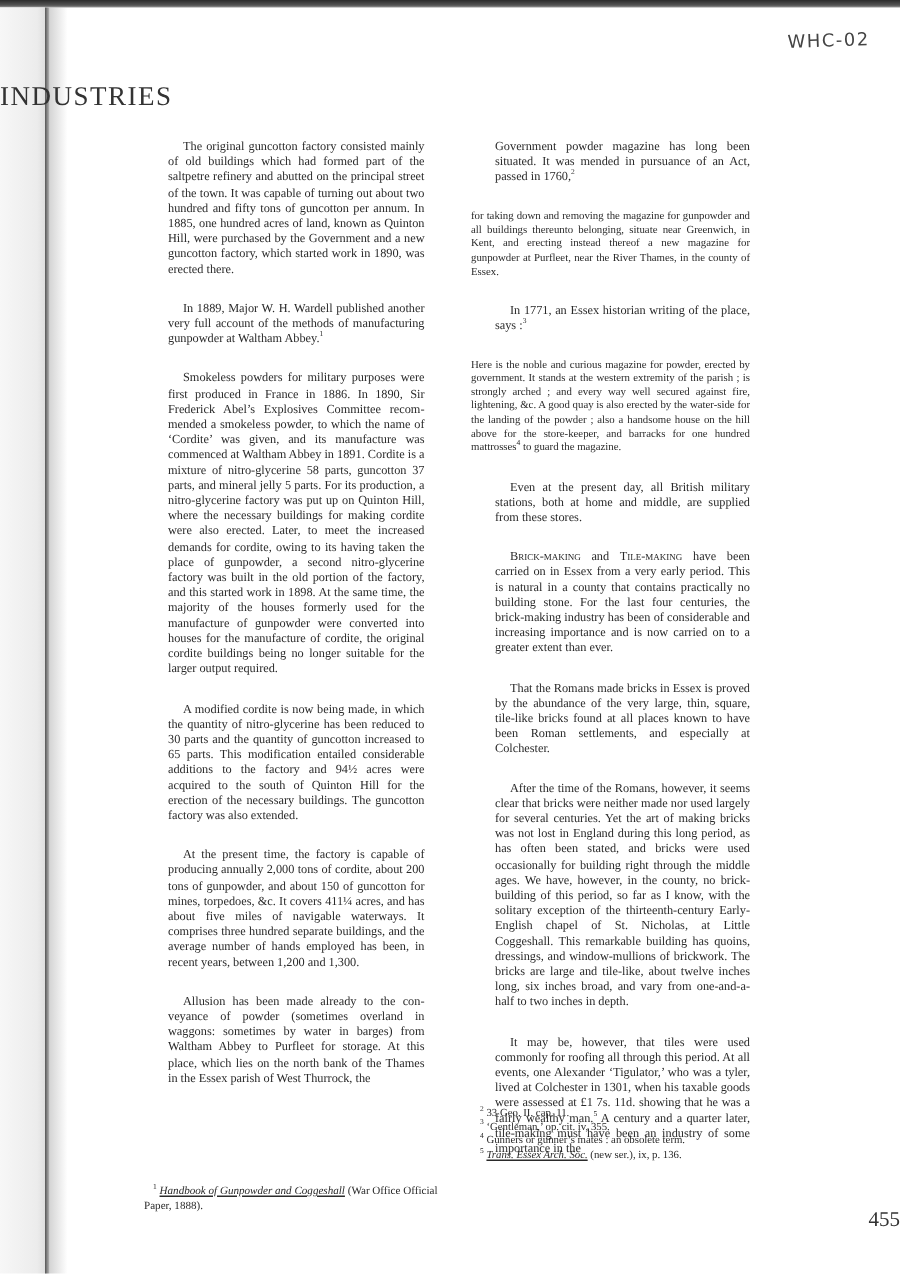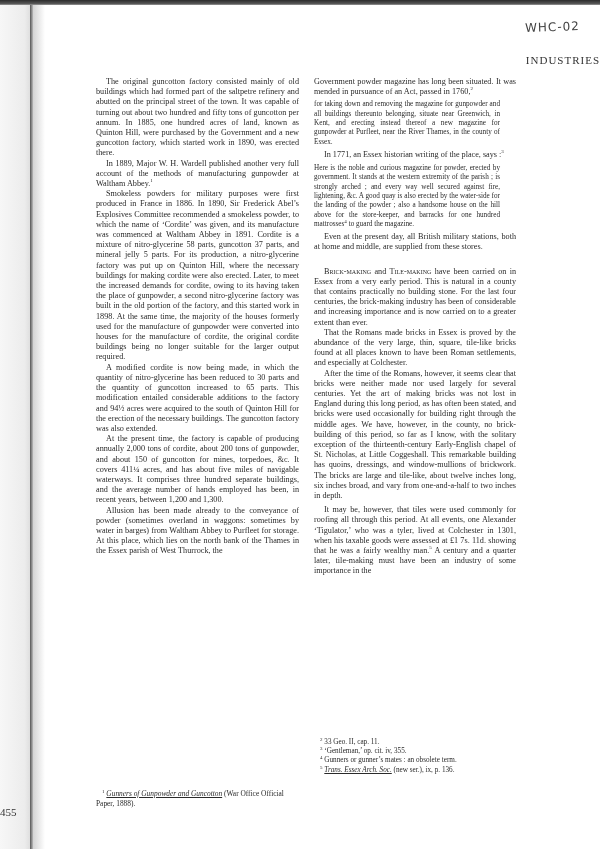--- a/index.html
+++ b/index.html
@@ -27,49 +27,49 @@
     background: linear-gradient(to right, rgba(160,160,160,0.45), rgba(255,255,255,0));
   }
   .handwritten {
     position: absolute; left: 525px; top: 20px;
     font-family: "DejaVu Sans", sans-serif;
     font-size: 12px; color: #444; letter-spacing: 1px;
     transform: rotate(-2deg);
   }
   .page-title {
     position: absolute; left: 0; width: 600px; top: 54px;
-    text-align: right; font-size: 11px; letter-spacing: 1px; color: #333;
+    text-align: left; font-size: 18px; letter-spacing: 1px; color: #333;
   }
   .col {
     position: absolute; top: 77px;
     font-size: 8.2px; line-height: 10.2px; text-align: justify;
     hyphens: manual;
   }
   .col-left { left: 96px; width: 203px; }
   .col-right { left: 314px; width: 202px; }
-  .col p { margin: 0; text-indent: 10px; }
+  .col p { margin: 16px; text-indent: 10px; }
   .col p.noindent { text-indent: 0; }
   .col p.quote { font-size: 7.2px; line-height: 9.3px; text-indent: 0; margin: 3px 16px 3px 0; }
   .col p.spaced { margin-top: 4px; }
   .col p.section { margin-top: 14px; }
   .smallcaps { font-variant: small-caps; }
   sup { font-size: 5px; vertical-align: super; line-height: 0; }
   .footnotes-left {
     position: absolute; left: 96px; top: 789px; width: 203px;
     font-size: 7.4px; line-height: 9.5px;
   }
   .footnotes-right {
     position: absolute; left: 314px; top: 738px; width: 202px;
     font-size: 7.2px; line-height: 9.2px;
   }
   .footnotes-left p, .footnotes-right p { margin: 0; text-indent: 6px; }
   .ital { font-style: italic; text-decoration: underline; }
   .page-number {
     position: absolute; left: 0; width: 600px; top: 806px;
-    text-align: left; font-size: 11px; color: #333;
+    text-align: right; font-size: 14px; color: #333;
   }
 </style>
 </head>
 <body>
 
 <div class="top-edge"></div>
 <div class="left-page"></div>
 <div class="gutter"></div>
 <div class="gutter-shadow"></div>
 
@@ -92,21 +92,21 @@
   <p><span>In 1771, an Essex historian writing of the place, says :</span><sup>3</sup></p>
   <p class="quote spaced"><span>Here is the noble and curious magazine for powder, erected by government.  It stands at the western extremity of the parish ; is strongly arched ; and every way well secured against fire, lightening, &amp;c.  A good quay is also erected by the water-side for the landing of the powder ; also a handsome house on the hill above for the store-keeper, and barracks for one hundred mattrosses</span><sup>4</sup><span> to guard the magazine.</span></p>
   <p>Even at the present day, all British military stations, both at home and middle, are supplied from these stores.</p>
   <p class="section"><span class="smallcaps">Brick-making</span><span> and </span><span class="smallcaps">Tile-making</span><span> have been carried on in Essex from a very early period.  This is natural in a county that contains practically no building stone.  For the last four centuries, the brick-making industry has been of considerable and increasing importance and is now carried on to a greater extent than ever.</span></p>
   <p>That the Romans made bricks in Essex is proved by the abundance of the very large, thin, square, tile-like bricks found at all places known to have been Roman settlements, and especially at Colchester.</p>
   <p>After the time of the Romans, however, it seems clear that bricks were neither made nor used largely for several centuries.  Yet the art of making bricks was not lost in England during this long period, as has often been stated, and bricks were used occasionally for building right through the middle ages.  We have, however, in the county, no brick-building of this period, so far as I know, with the solitary exception of the thirteenth-century Early-English chapel of St. Nicholas, at Little Coggeshall.  This remarkable building has quoins, dressings, and window-mul­lions of brickwork.  The bricks are large and tile-like, about twelve inches long, six inches broad, and vary from one-and-a-half to two inches in depth.</p>
   <p class="spaced"><span>It may be, however, that tiles were used commonly for roofing all through this period.  At all events, one Alexander ‘Tigulator,’ who was a tyler, lived at Colchester in 1301, when his taxable goods were assessed at £1 7s. 11d. showing that he was a fairly wealthy man.</span><sup>5</sup><span>  A century and a quarter later, tile-making must have been an industry of some importance in the</span></p>
 </div>
 
 <div class="footnotes-left">
-  <p><sup>1</sup> <span class="ital">Gunners of Gunpowder and Guncotton</span><span> (War Office Official Paper, 1888).</span></p>
+  <p><sup>1</sup> <span class="ital">Handbook of Gunpowder and Coggeshall</span><span> (War Office Official Paper, 1888).</span></p>
 </div>
 
 <div class="footnotes-right">
   <p><sup>2</sup> <span>33 Geo. II, cap. 11.</span></p>
   <p><sup>3</sup> <span>‘Gentleman,’ op. cit. iv, 355.</span></p>
   <p><sup>4</sup> <span>Gunners or gunner’s mates : an obsolete term.</span></p>
   <p><sup>5</sup> <span class="ital">Trans. Essex Arch. Soc.</span><span> (new ser.), ix, p. 136.</span></p>
 </div>
 
 <div class="page-number">455</div>

